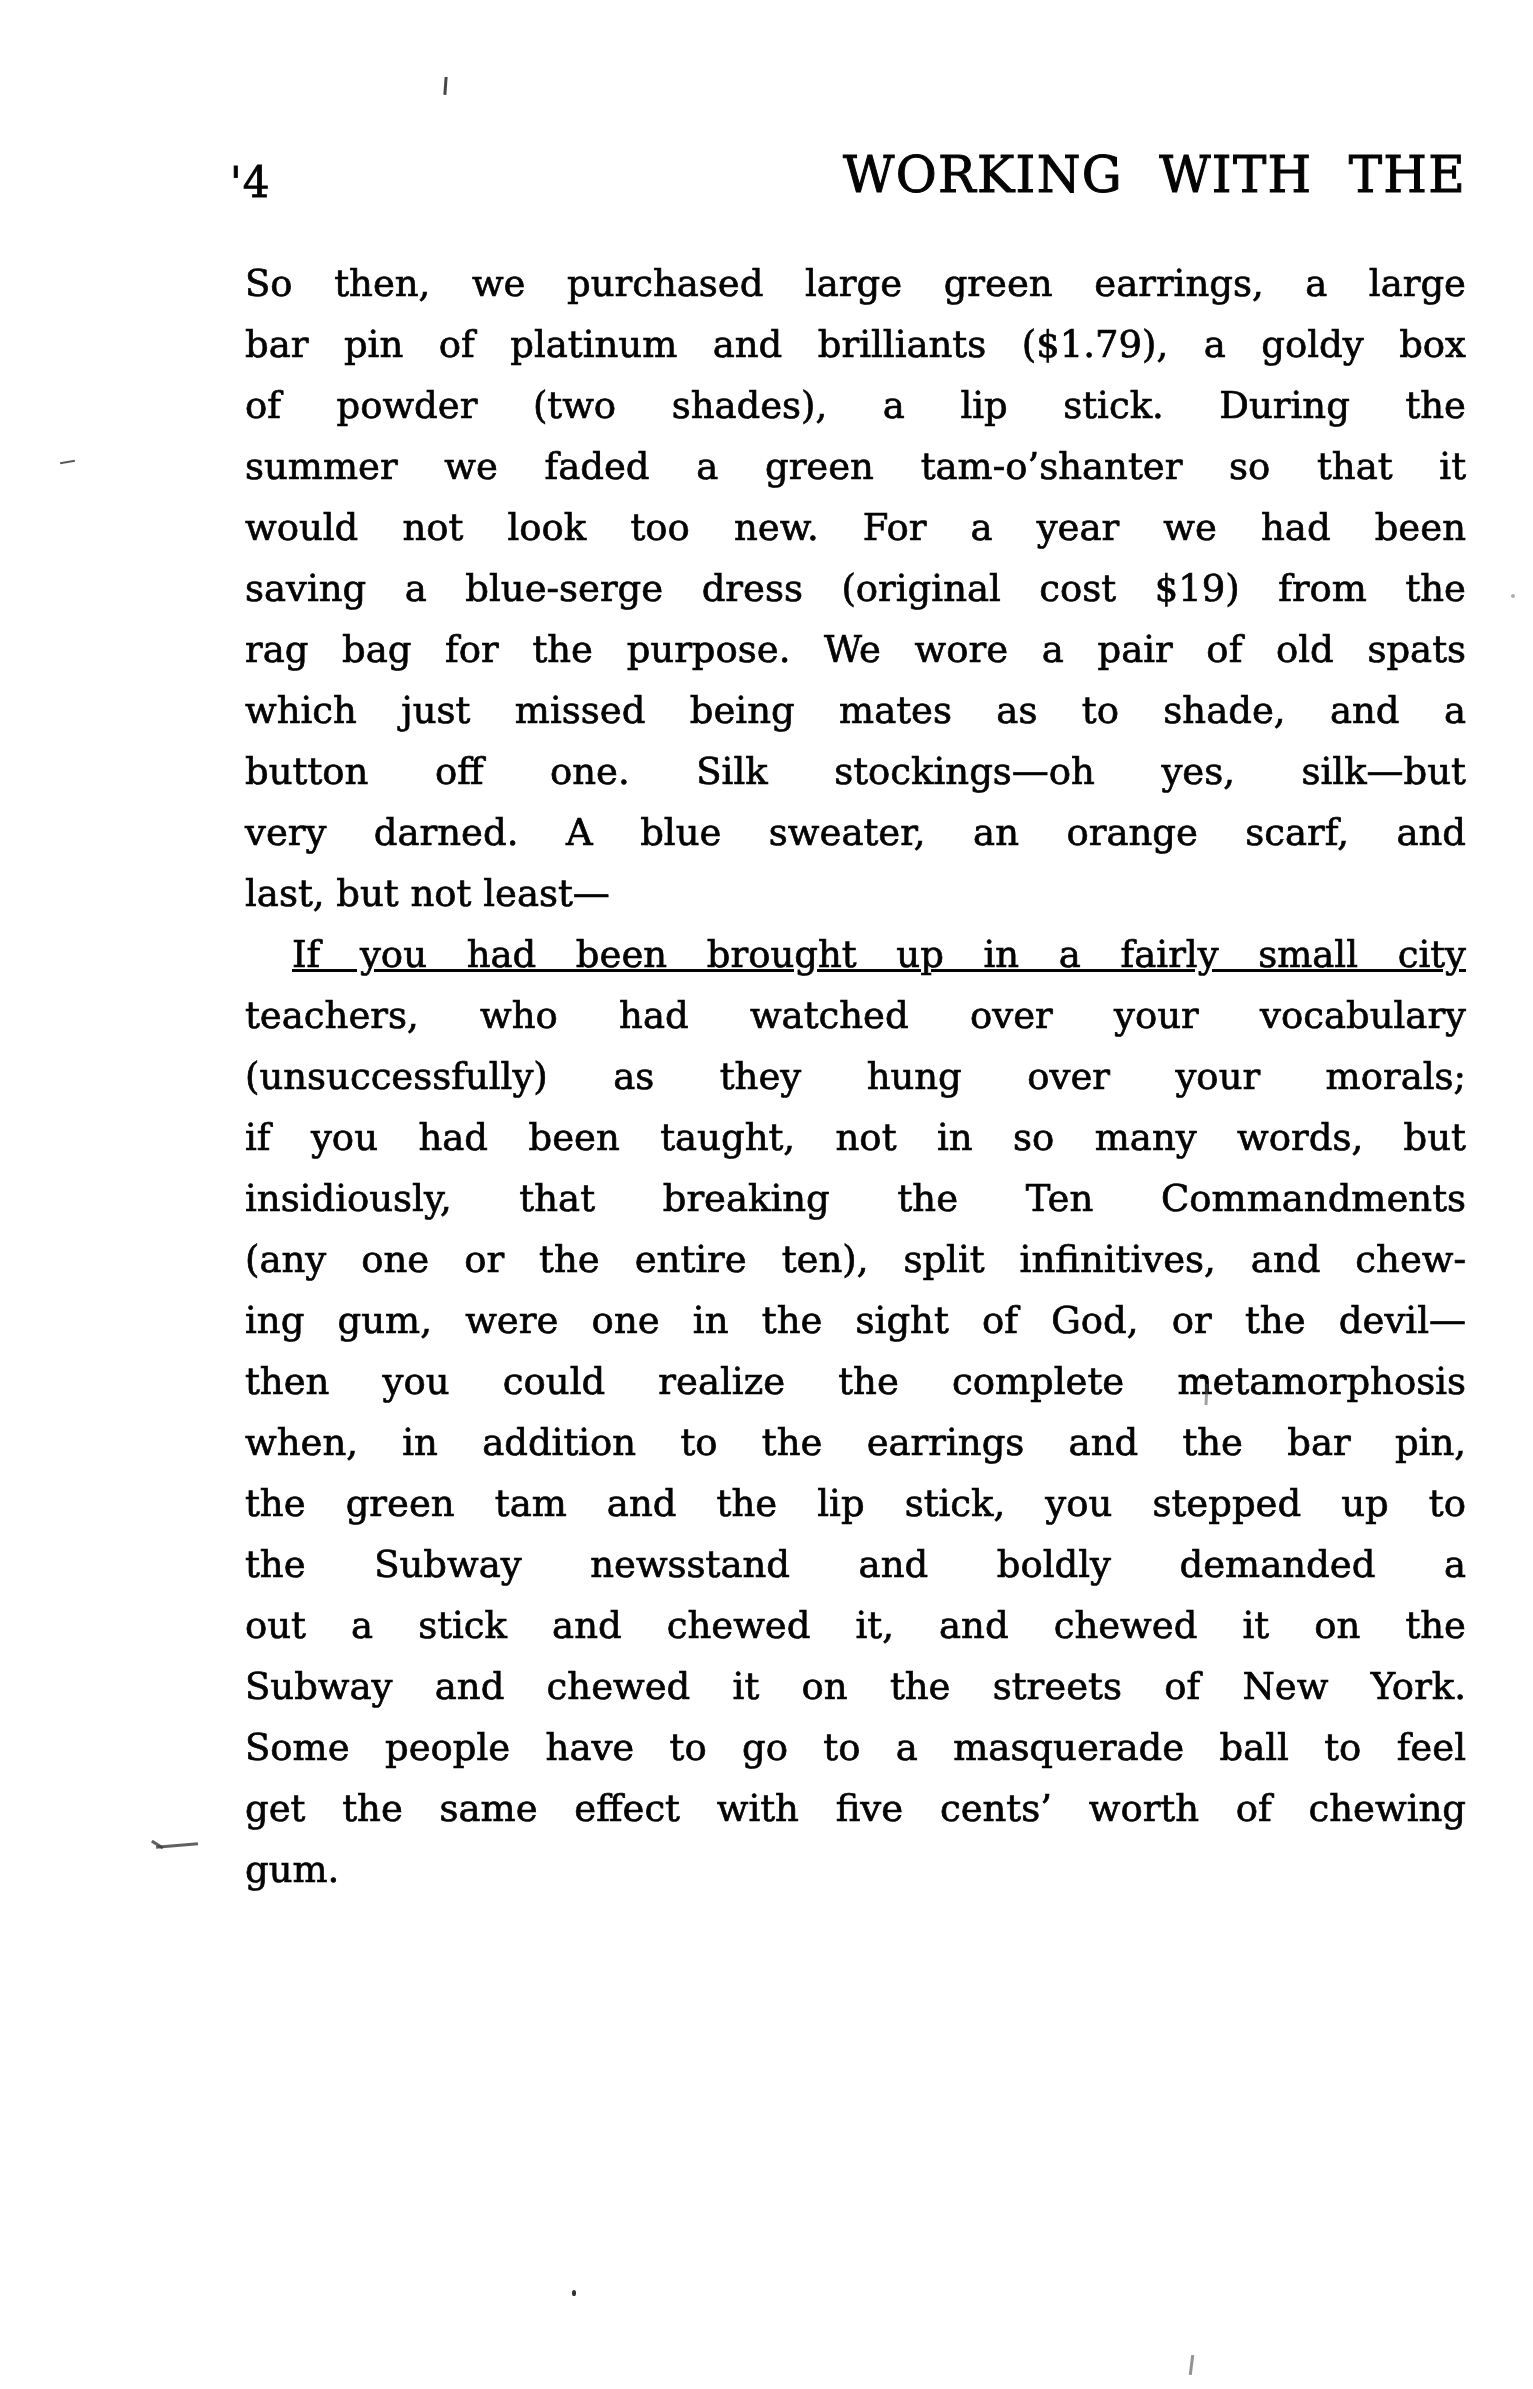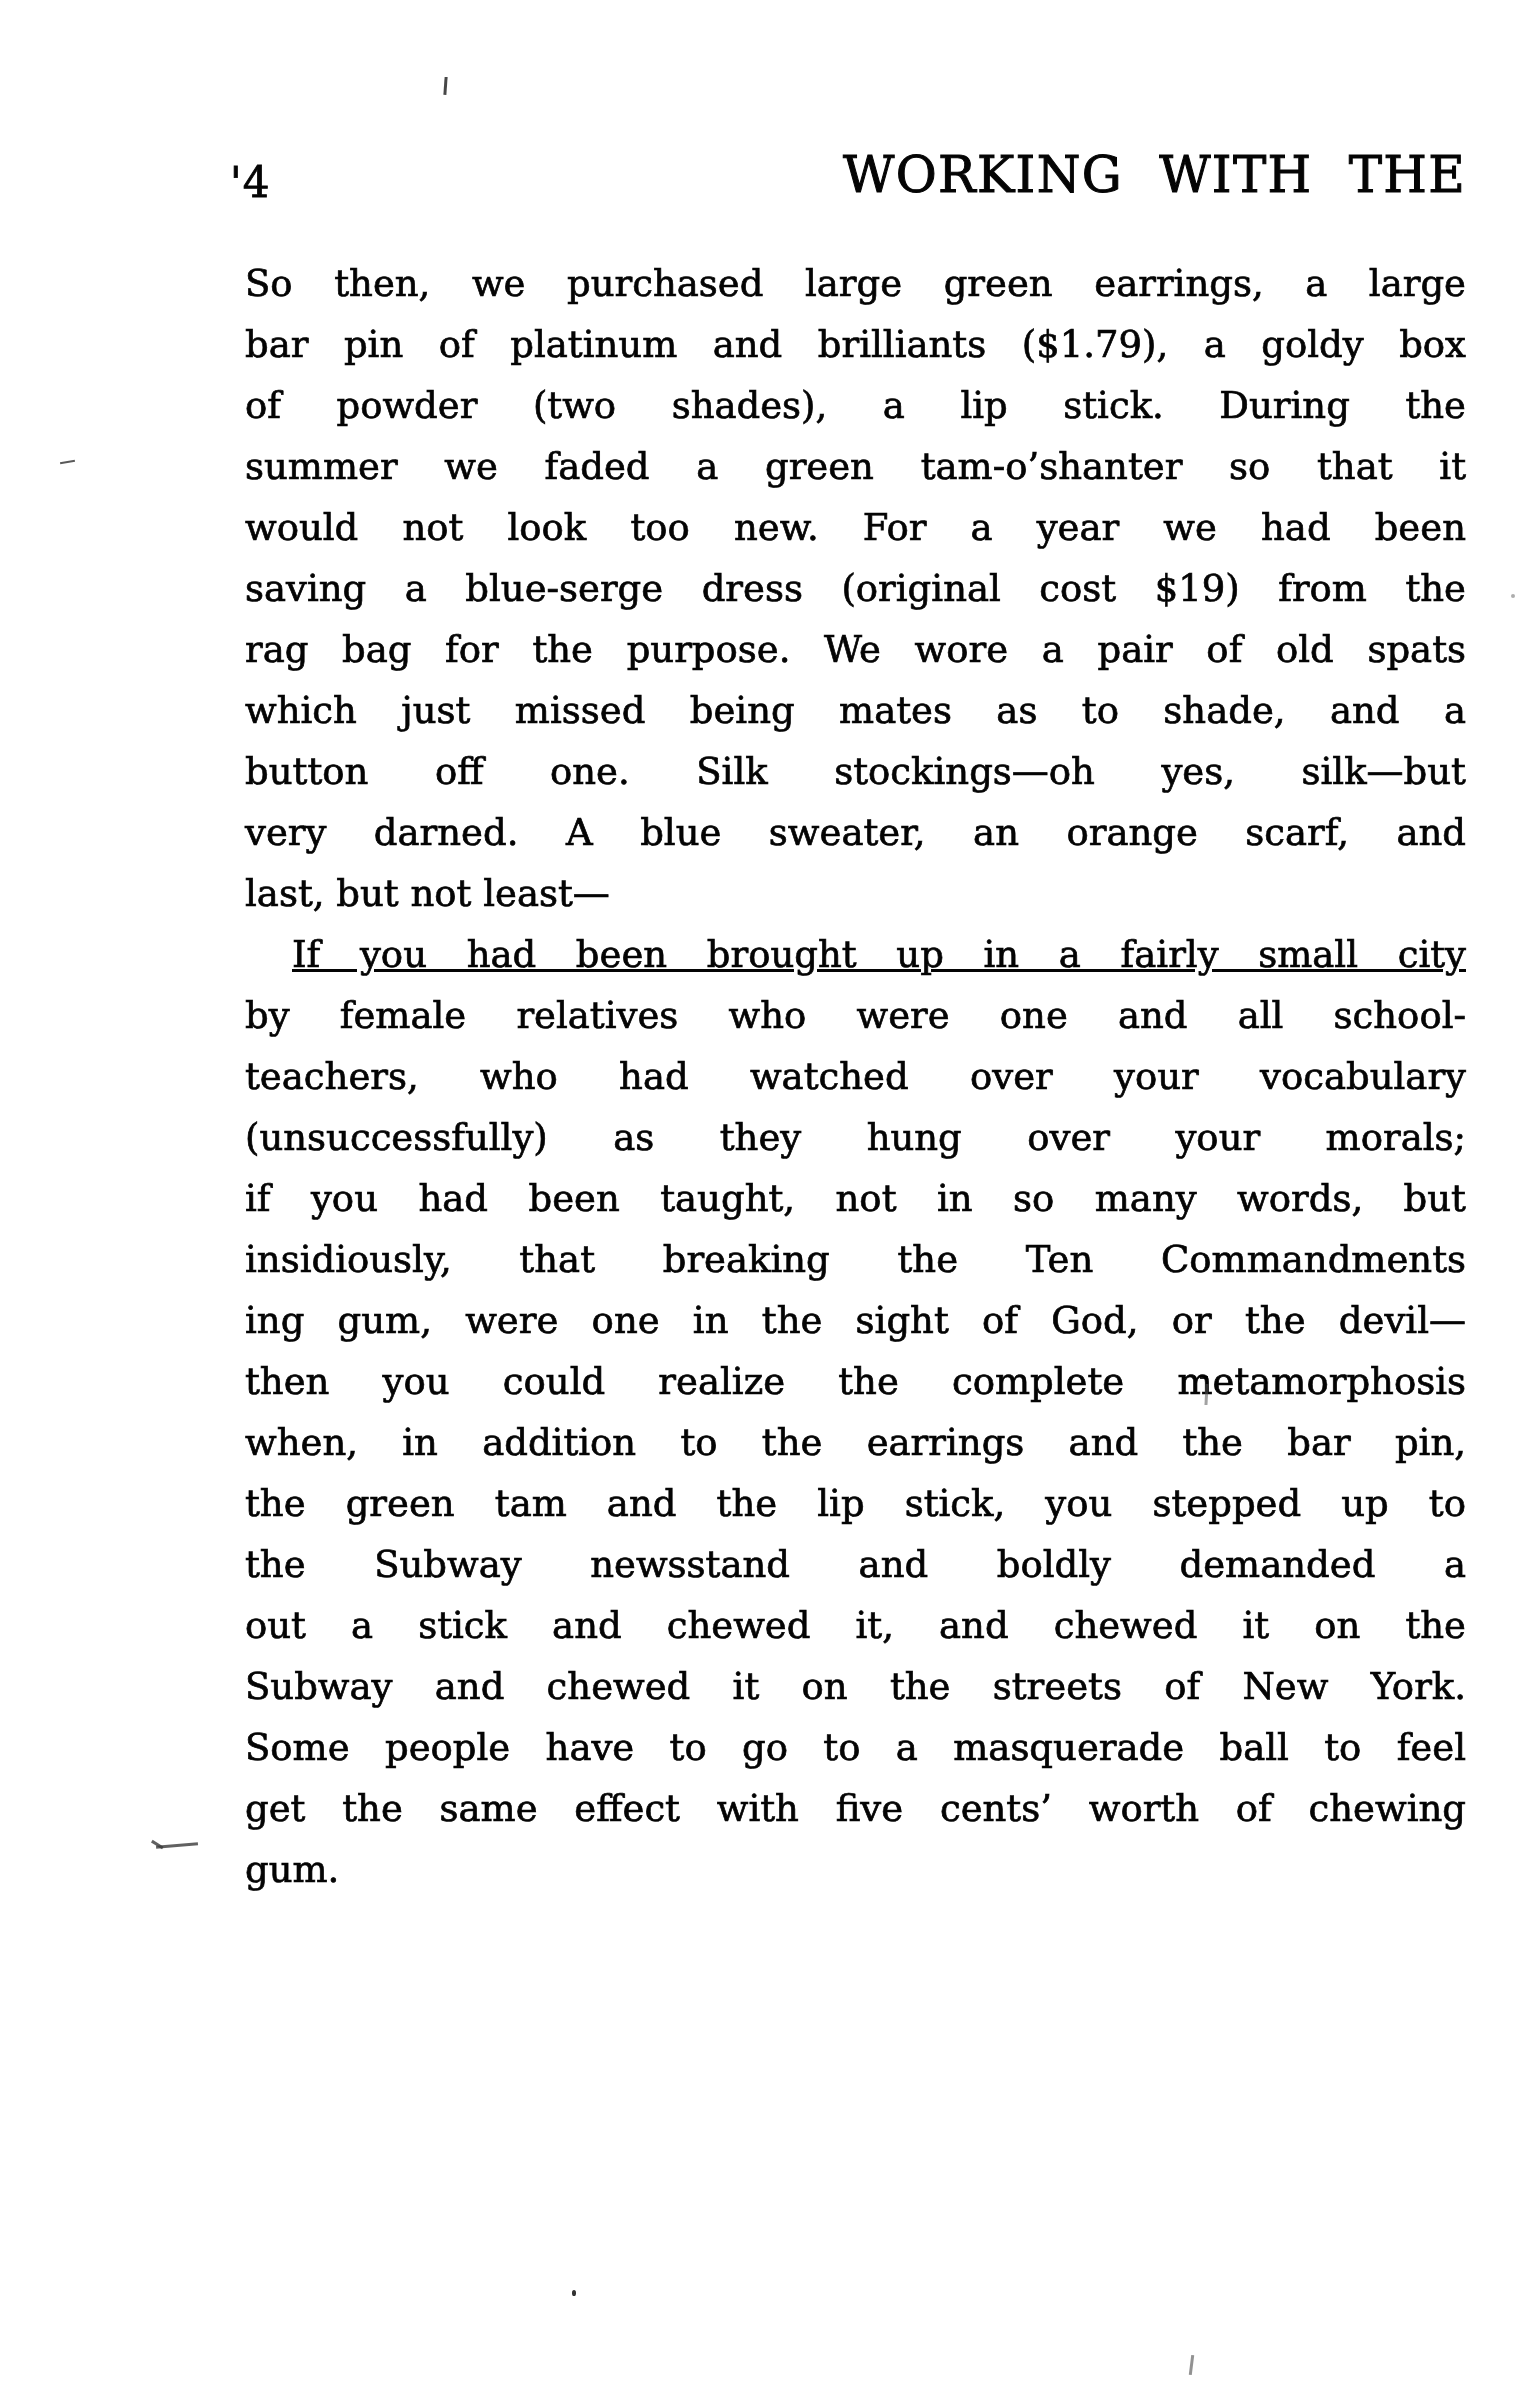--- a/index.html
+++ b/index.html
@@ -118,25 +118,25 @@
       <div class="line">of powder (two shades), a lip stick.  During the</div>
       <div class="line">summer we faded a green tam-o’shanter so that it</div>
       <div class="line">would not look too new.  For a year we had been</div>
       <div class="line">saving a blue-serge dress (original cost $19) from the</div>
       <div class="line">rag bag for the purpose.  We wore a pair of old spats</div>
       <div class="line">which just missed being mates as to shade, and a</div>
       <div class="line">button off one.  Silk stockings—oh yes, silk—but</div>
       <div class="line">very darned.  A blue sweater, an orange scarf, and</div>
       <div class="line no-just">last, but not least—</div>
       <div class="line indent">If you had been brought up in a fairly small city</div>
-      <div class="line">by female relatives who were one and all school-</div>
       <div class="line">teachers, who had watched over your vocabulary</div>
       <div class="line">(unsuccessfully) as they hung over your morals;</div>
       <div class="line">if you had been taught, not in so many words, but</div>
       <div class="line">insidiously, that breaking the Ten Commandments</div>
+      <div class="line">(any one or the entire ten), split infinitives, and chew-</div>
       <div class="line">ing gum, were one in the sight of God, or the devil—</div>
       <div class="line">then you could realize the complete metamorphosis</div>
       <div class="line">when, in addition to the earrings and the bar pin,</div>
       <div class="line">the green tam and the lip stick, you stepped up to</div>
       <div class="line">the Subway newsstand and boldly demanded a</div>
       <div class="line">out a stick and chewed it, and chewed it on the</div>
       <div class="line">Subway and chewed it on the streets of New York.</div>
       <div class="line">Some people have to go to a masquerade ball to feel</div>
       <div class="line">get the same effect with five cents’ worth of chewing</div>
       <div class="line no-just">gum.</div>

